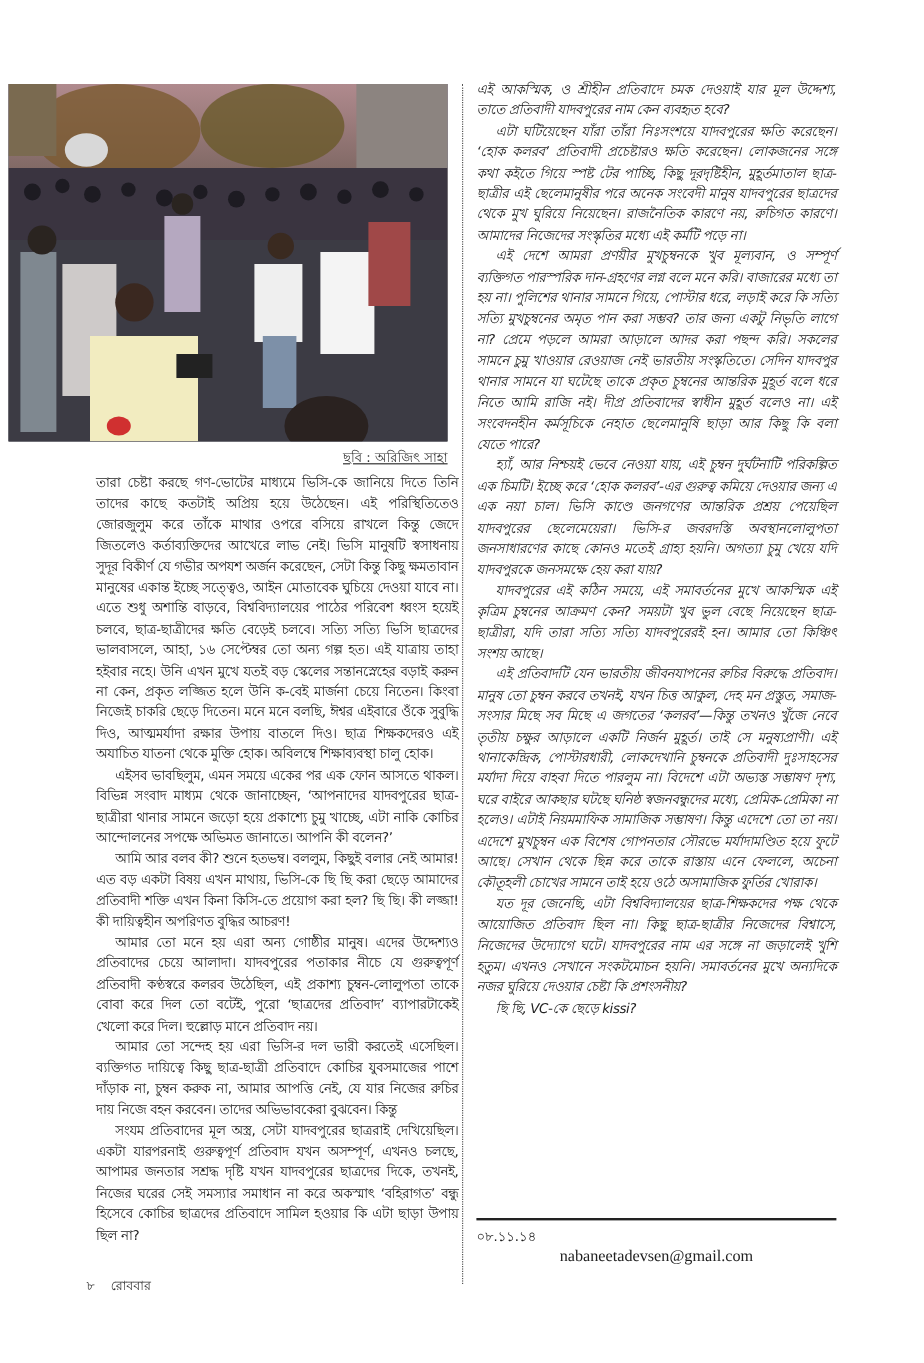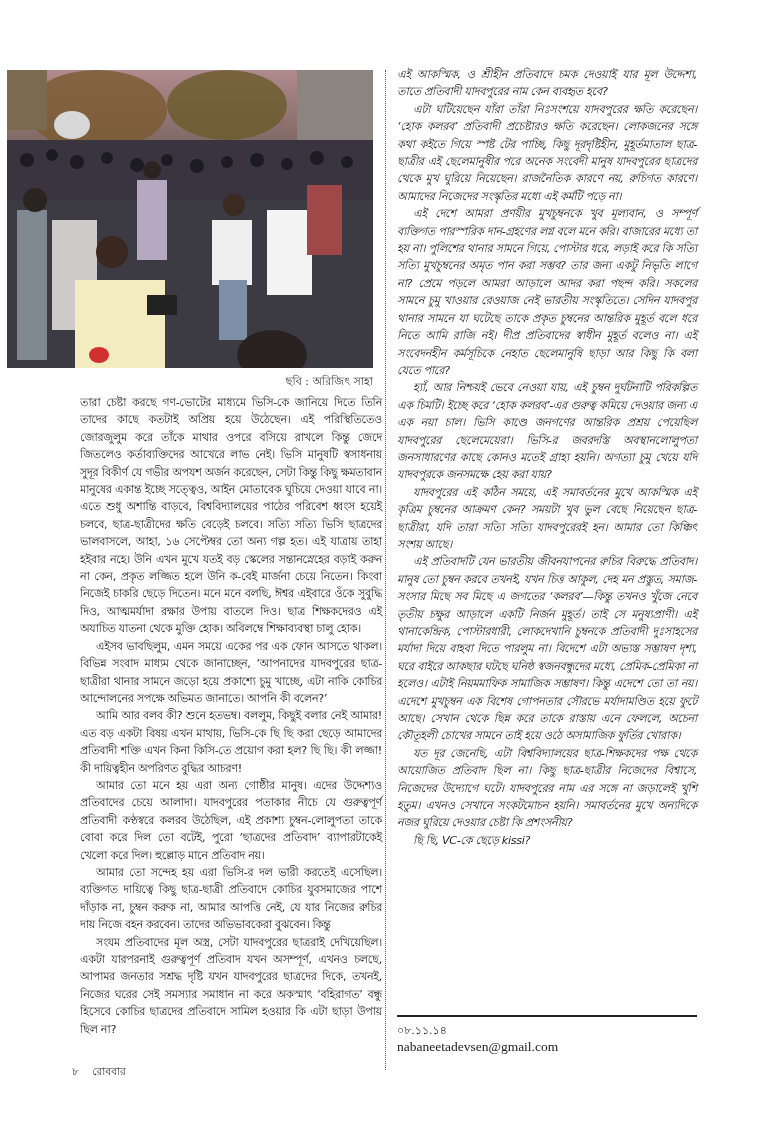--- a/index.html
+++ b/index.html
@@ -2,33 +2,33 @@
 <html><head>
 <meta charset="utf-8">
 <style>
   html, body { margin:0; padding:0; background:#ffffff; }
   body { width:770px; height:1136px; position:relative; overflow:hidden;
          font-family: "DejaVu Sans", sans-serif; color:#222; }
   .photo { position:absolute; left:7px; top:70px; width:366px; height:298px;
            overflow:hidden; background:#3b3a44; }
   .photo svg { display:block; width:100%; height:100%; }
   .caption { position:absolute; left:200px; width:173px; top:373px; text-align:right;
-             font-size:11px; color:#333; }
+             font-size:11px; color:#333;text-decoration:underline; }
   .col { position:absolute; font-size:11.2px; line-height:17.4px; text-align:justify;
          letter-spacing:-0.35px; }
   .col p { margin:0; text-indent:16px; }
   .col p.noindent { text-indent:0; }
   .left { left:80px; top:394px; width:302px; }
   .right { left:397px; top:66px; width:300px;font-style:italic; }
   .divider { position:absolute; left:385px; top:70px; height:1000px; width:0;
              border-left:1px dotted #555; }
   .rule { position:absolute; left:397px; top:1015px; width:300px; height:2px; background:#222; }
   .date { position:absolute; left:397px; width:300px; top:1022px; text-align:left;
           font-size:11px; color:#222; }
-  .email { position:absolute; left:397px; width:300px; top:1039px; text-align:left;
+  .email { position:absolute; left:397px; width:300px; top:1039px; text-align:center;
            font-family:"Liberation Serif", serif; font-size:13.5px; color:#222; }
   .folio { position:absolute; left:72px; top:1064px; font-size:10.5px; color:#333; }
 </style>
 </head>
 <body>
 
 <div class="photo">
   <svg viewBox="0 0 366 298" preserveAspectRatio="none">
     <defs>
       <linearGradient id="sky" x1="0" y1="0" x2="0" y2="1">

